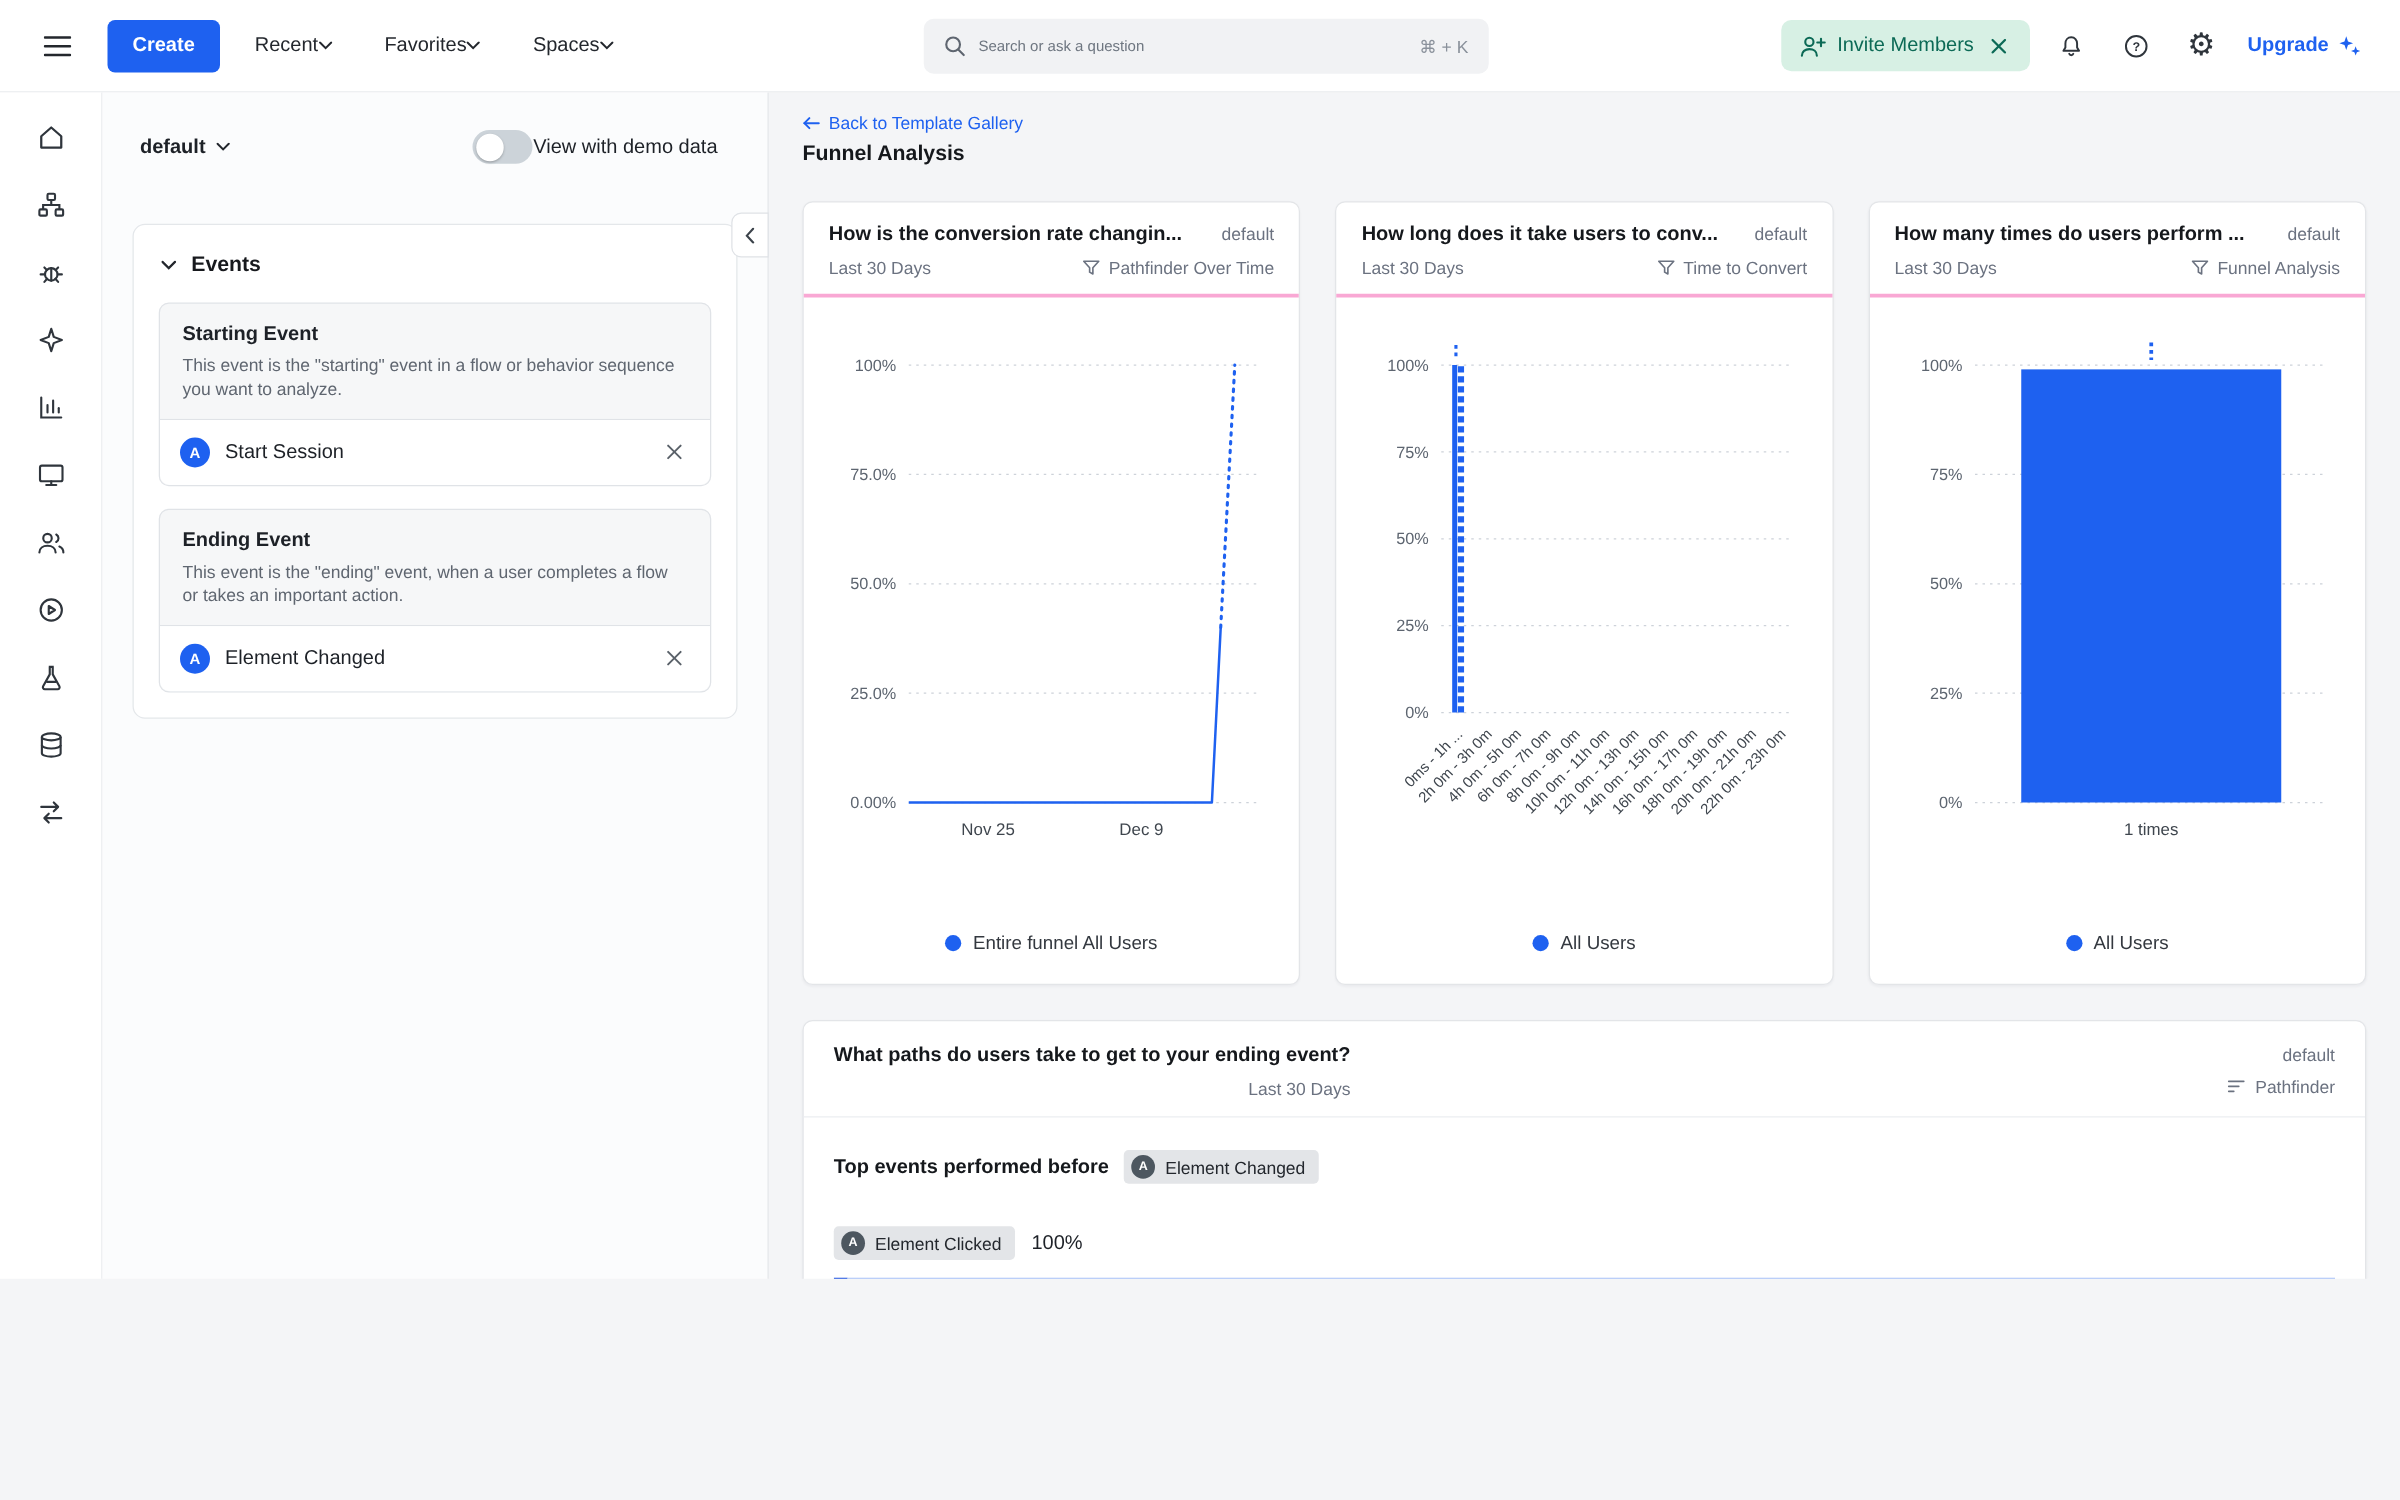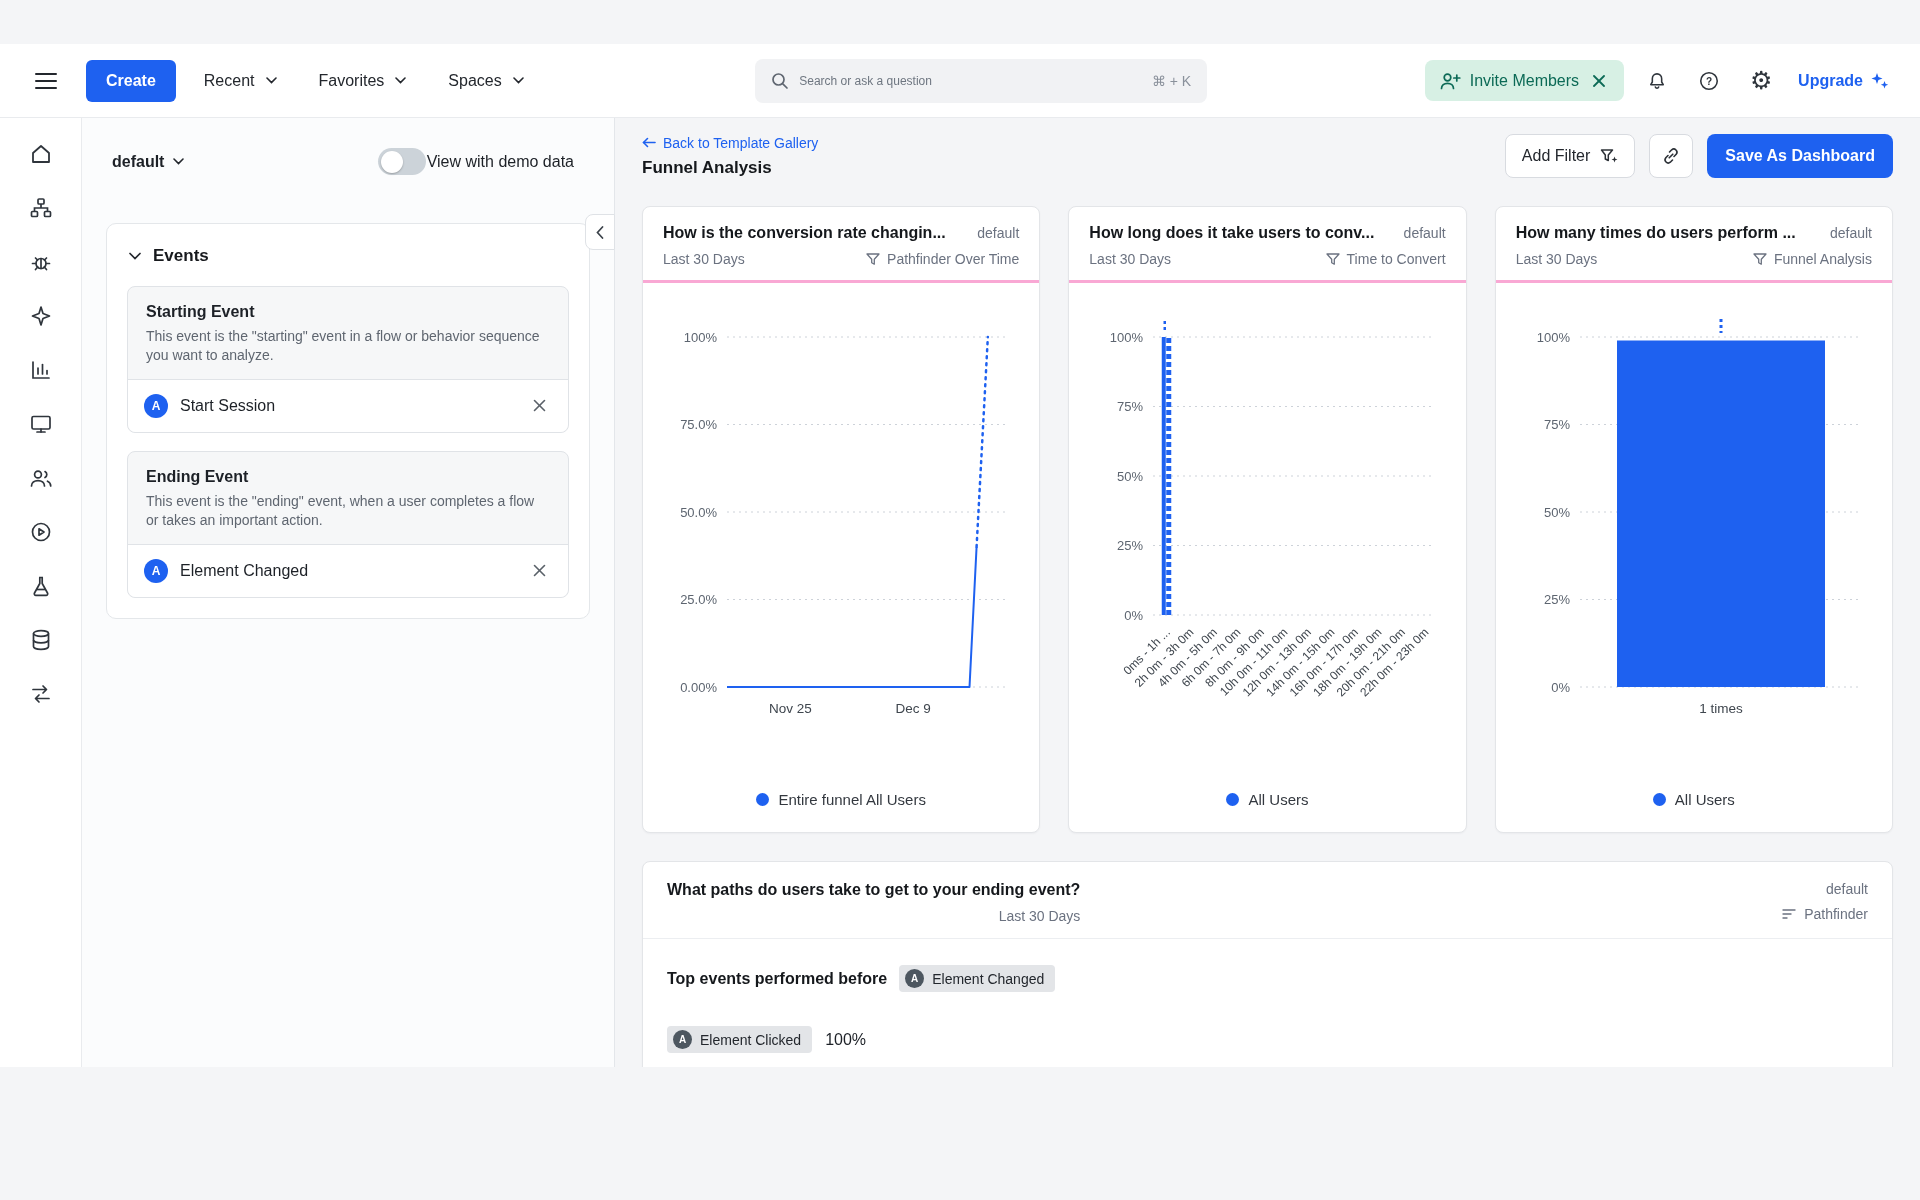--- a/index.html
+++ b/index.html
@@ -1,25 +1,25 @@
 <!DOCTYPE html>
 <html style="--accent: #1E61F0;"><head>
 <meta charset="utf-8">
 <style>
   * { box-sizing: border-box; margin: 0; padding: 0; }
   html,body { width:1920px; height:1200px; overflow:hidden; }
   body { font-family:"Liberation Sans", sans-serif; background:#f4f5f7; color:#1d2127; }
 
-  .app { display:grid; grid-template-columns:82px 533px 1fr; grid-template-rows:74px 1fr; width:1920px; height:1023px;margin-top:44px; }
+  .app { display:grid; grid-template-columns:82px 533px 1fr; grid-template-rows:74px 1fr; width:1920px; height:1023px; }
 
   
   .topbar { grid-column:1/4; background:#fff; border-bottom:1px solid #e9ebee; display:flex; align-items:center; padding:0 26px; gap:14px; }
   .hamburger { width:40px; height:40px; display:flex; align-items:center; justify-content:center; cursor:pointer; border-radius:6px; }
   .btn-create { background:var(--accent,#1E61F0); color:#fff; border:none; border-radius:6px; height:42px; padding:0 20px; font-size:16px; font-weight:700; font-family:inherit; cursor:pointer; margin-left:6px; }
-  .nav-item { display:flex; align-items:center; gap:11px; font-size:16px; color:#23272d; padding:10px 14px; cursor:pointer; border-radius:6px; }
+  .nav-item { display:flex; align-items:center; gap:0; font-size:16px; color:#23272d; padding:10px 14px; cursor:pointer; border-radius:6px; }
   .spacer { flex:1; }
   .searchbar { width:452px; height:44px; background:#f1f2f4; border-radius:8px; display:flex; align-items:center; padding:0 16px; gap:10px; }
   .searchbar input { flex:1; border:none; background:transparent; outline:none; font-size:12px; font-family:inherit; color:#3c434b; }
   .searchbar input::placeholder { color:#6e7680; }
   .shortcut { font-size:14px; color:#8a919b; white-space:nowrap; }
   .invite-pill { display:flex; align-items:center; gap:9px; background:#d7f0e4; color:#0c6a56; border-radius:8px; height:41px; padding:0 14px; font-size:16px; font-weight:500; cursor:pointer; }
   .invite-close { display:flex; align-items:center; justify-content:center; width:22px; height:22px; cursor:pointer; }
   .icon-btn { width:38px; height:38px; display:flex; align-items:center; justify-content:center; cursor:pointer; border-radius:6px; color:#2f353c; }
   .gear-glyph { font-size:25px; line-height:1; color:#2f353c; }
   .upgrade { display:flex; align-items:center; gap:7px; color:#1E61F0; font-size:16px; font-weight:700; cursor:pointer; padding:8px 4px; }
@@ -347,41 +347,20 @@
         <div class="back-link">
           <svg class="ico" width="14" height="11" viewBox="0 0 14 11">
               <g fill="none" stroke="#1E61F0" stroke-width="1.6" stroke-linecap="round" stroke-linejoin="round">
                 <line x1="13" y1="5.5" x2="1.5" y2="5.5"></line>
                 <polyline points="5.5,1.5 1.5,5.5 5.5,9.5"></polyline>
               </g>
             </svg>
           <span>Back to Template Gallery</span>
         </div>
         <div class="page-title">Funnel Analysis</div>
-      </div>
-      <div class="mh-right">
-        <button class="btn-outline">
-          <span>Add Filter</span>
-          <svg class="ico" width="18" height="17" viewBox="0 0 18 17">
-              <g fill="none" stroke="#2b3036" stroke-width="1.5" stroke-linejoin="round" stroke-linecap="round">
-                <path d="M1.5 2h11l-4.2 5v5.5L5.3 11V7z"></path>
-                <path d="M14.5 8.5l.8 2.2 2.2.8-2.2.8-.8 2.2-.8-2.2-2.2-.8 2.2-.8z" fill="#2b3036" stroke="none"></path>
-              </g>
-            </svg>
-        </button>
-        <div class="btn-icon">
-          <svg class="ico" width="20" height="20" viewBox="0 0 20 20">
-              <g fill="none" stroke="#2b3036" stroke-width="1.6" stroke-linecap="round">
-                <path d="M8.2 11.8l3.6-3.6"></path>
-                <path d="M7 9.5L4.8 11.7a3.2 3.2 0 0 0 4.5 4.5L11.5 14"></path>
-                <path d="M13 10.5l2.2-2.2a3.2 3.2 0 0 0-4.5-4.5L8.5 6"></path>
-              </g>
-            </svg>
-        </div>
-        <button class="btn-primary">Save As Dashboard</button>
       </div>
     </div>
 
     <div class="cards-row">
 
       <div class="chart-card">
         <div class="card-head">
           <div class="ch-row1">
             <span class="card-title">How is the conversion rate changin...</span>
             <span class="card-scope">default</span>

